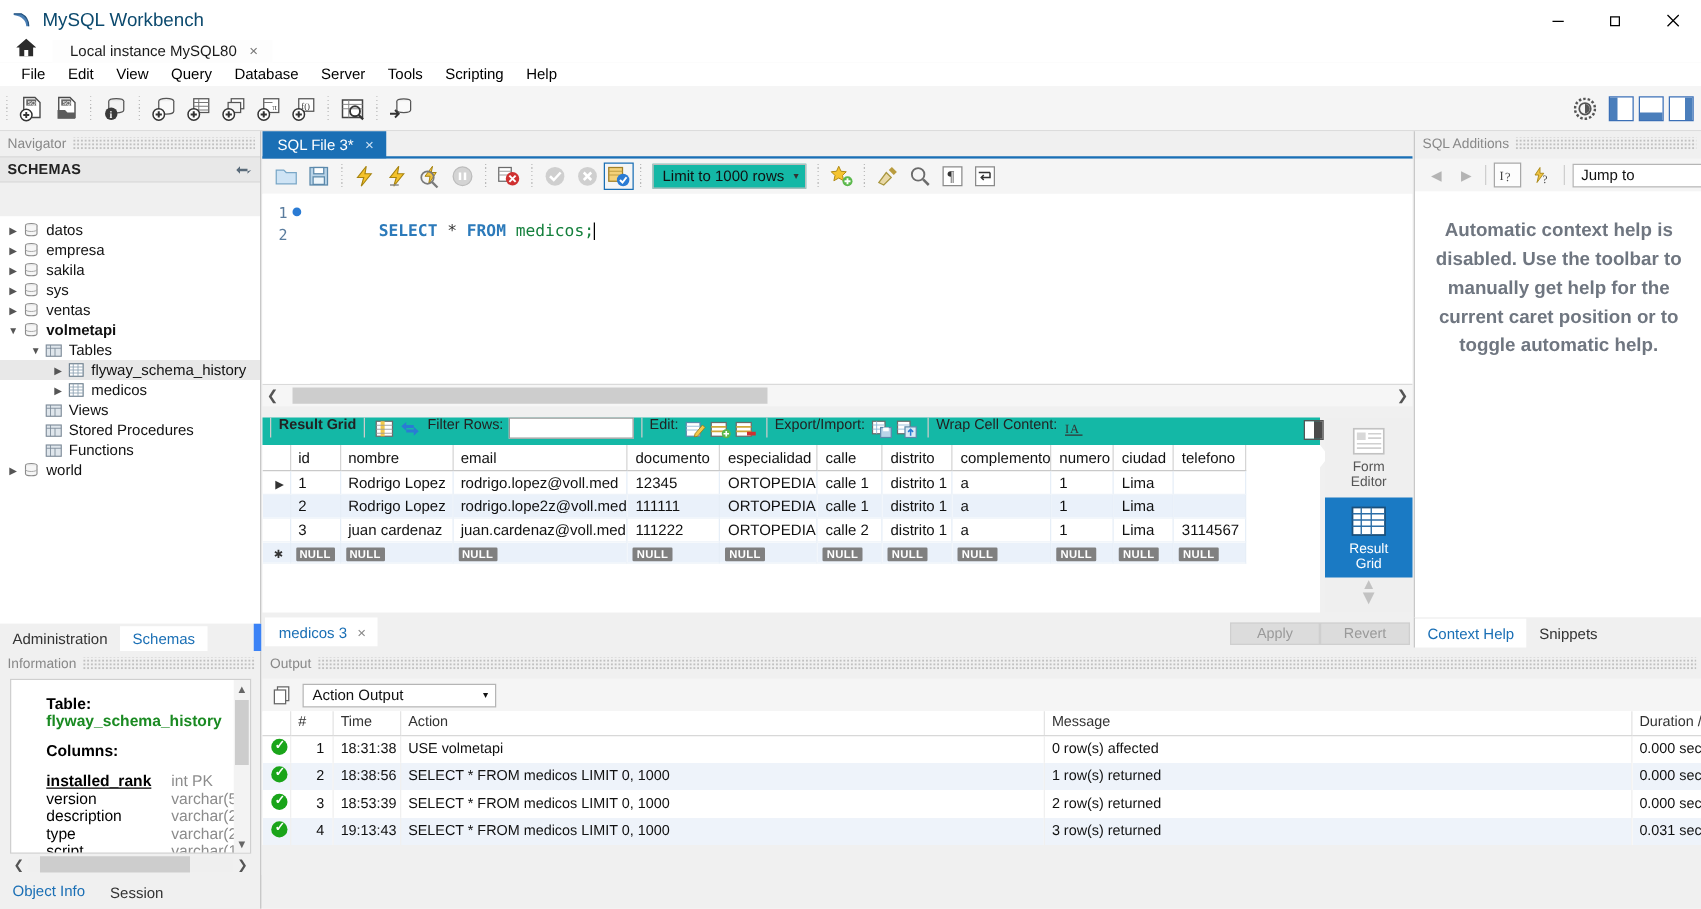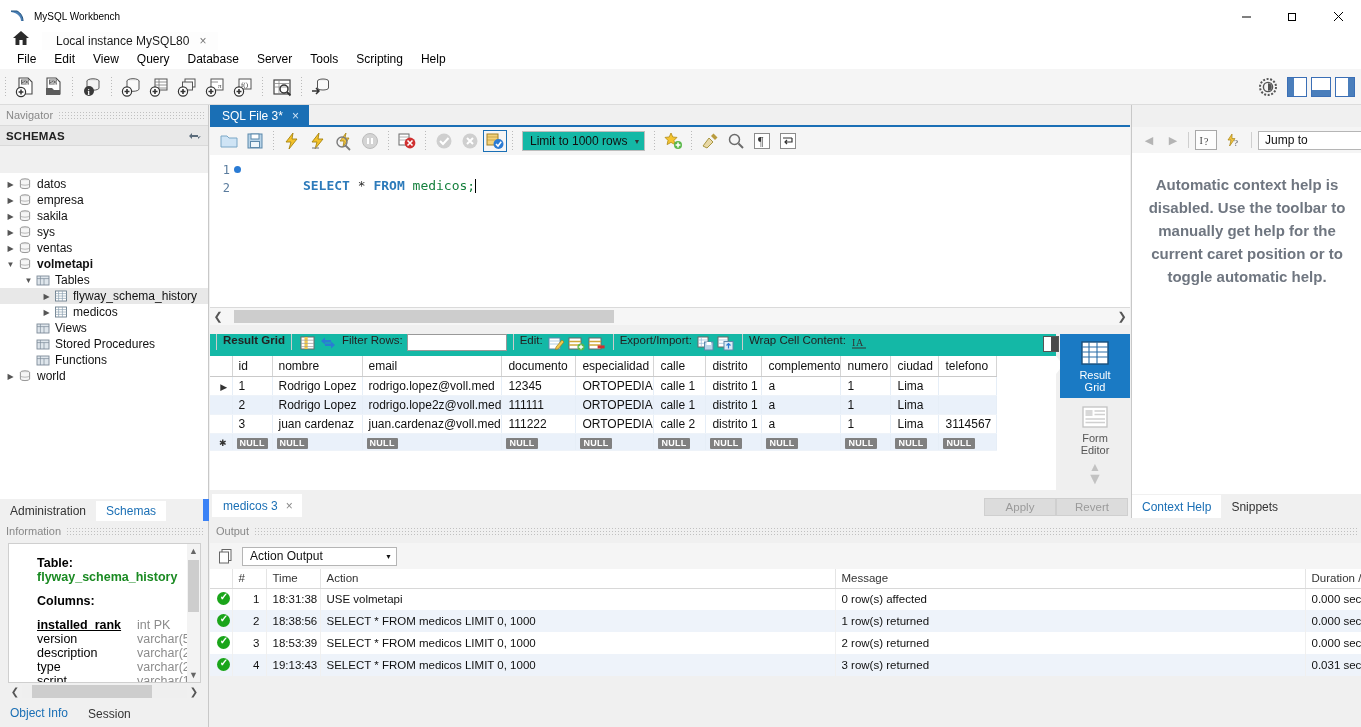--- a/index.html
+++ b/index.html
@@ -15,21 +15,21 @@
 
   
   .titlebar {
     position:absolute; left:0; top:0; width:1361px; height:32px;
     background:#ffffff; display:flex; align-items:center;
   }
   .titlebar .tb-icon {
     width:16px; height:16px; margin-left:9px; margin-right:9px;
     display:flex; align-items:center; justify-content:center;
   }
-  .titlebar .tb-title { font-size:10px; color:#000000; }
+  .titlebar .tb-title { font-size:15px; color:#0c4a6e; }
   .winbtns { position:absolute; right:0; top:0; height:32px; display:flex; }
   .winbtn {
     width:46px; height:32px; display:flex; align-items:center; justify-content:center;
     font-size:13px; color:#000; background:transparent;
   }
 
   
   .tabstrip {
     position:absolute; left:0; top:32px; width:1361px; height:18px;
     background:#ffffff;
@@ -969,34 +969,34 @@
             <td><span class="nullbadge">NULL</span></td>
             <td><span class="nullbadge">NULL</span></td>
             <td><span class="nullbadge">NULL</span></td>
           </tr>
         </tbody>
       </table>
   </div>
 
   <div class="gn-pointer"></div>
   <div class="gridnav">
-    <div class="gn-item active">
-      <svg width="30" height="26" viewBox="0 0 30 26">
-        <rect x="2" y="2" width="26" height="22" fill="#fff" stroke="#1a4f7a" stroke-width="1.4"></rect>
-        <path d="M2 7 H28 M2 12 H28 M2 17 H28 M9 2 V24 M17 2 V24" stroke="#2b6ea8" stroke-width="1.1"></path>
-      </svg>
-      <div class="lab"><span>Result</span><br><span>Grid</span></div>
-    </div>
     <div class="gn-item">
       <svg width="28" height="24" viewBox="0 0 28 24">
         <rect x="2" y="2" width="24" height="20" fill="#fff" stroke="#c2c2c2" stroke-width="1.3"></rect>
         <rect x="4.5" y="5" width="7" height="6" fill="#d8d8d8"></rect>
         <path d="M13.5 6 H24 M13.5 9.5 H24 M4.5 14 H24 M4.5 17.5 H24" stroke="#d0d0d0" stroke-width="1.3"></path>
       </svg>
       <div class="lab"><span>Form</span><br><span>Editor</span></div>
+    </div>
+    <div class="gn-item active">
+      <svg width="30" height="26" viewBox="0 0 30 26">
+        <rect x="2" y="2" width="26" height="22" fill="#fff" stroke="#1a4f7a" stroke-width="1.4"></rect>
+        <path d="M2 7 H28 M2 12 H28 M2 17 H28 M9 2 V24 M17 2 V24" stroke="#2b6ea8" stroke-width="1.1"></path>
+      </svg>
+      <div class="lab"><span>Result</span><br><span>Grid</span></div>
     </div>
     <div class="gn-arrows">
       <span>▲</span>
       <span style="font-size:16px;">▼</span>
     </div>
   </div>
 
   <div class="resulttabs">
     <div class="rtab">
       <span>medicos 3</span>
@@ -1073,20 +1073,24 @@
             <td>19:13:43</td>
             <td>SELECT * FROM medicos LIMIT 0, 1000</td>
             <td>3 row(s) returned</td>
             <td>0.031 sec / 0.000 sec</td>
           </tr>
         </tbody>
       </table>
   </div>
 
   <div class="sqladd">
+    <div class="panel-caption">
+      <span>SQL Additions</span>
+      <span class="dots"></span>
+    </div>
     <div class="sa-toolbar">
       <span class="nav">◀</span>
       <span class="nav">▶</span>
       <span style="width:1px;height:16px;background:#cfcfcf;"></span>
       <span class="ic box">
         <svg width="15" height="14" viewBox="0 0 15 14">
           <text x="0.5" y="11" font-size="10" fill="#444" font-family="serif">I</text>
           <text x="5" y="12" font-size="10" fill="#444" font-family="serif">?</text>
         </svg>
       </span>

